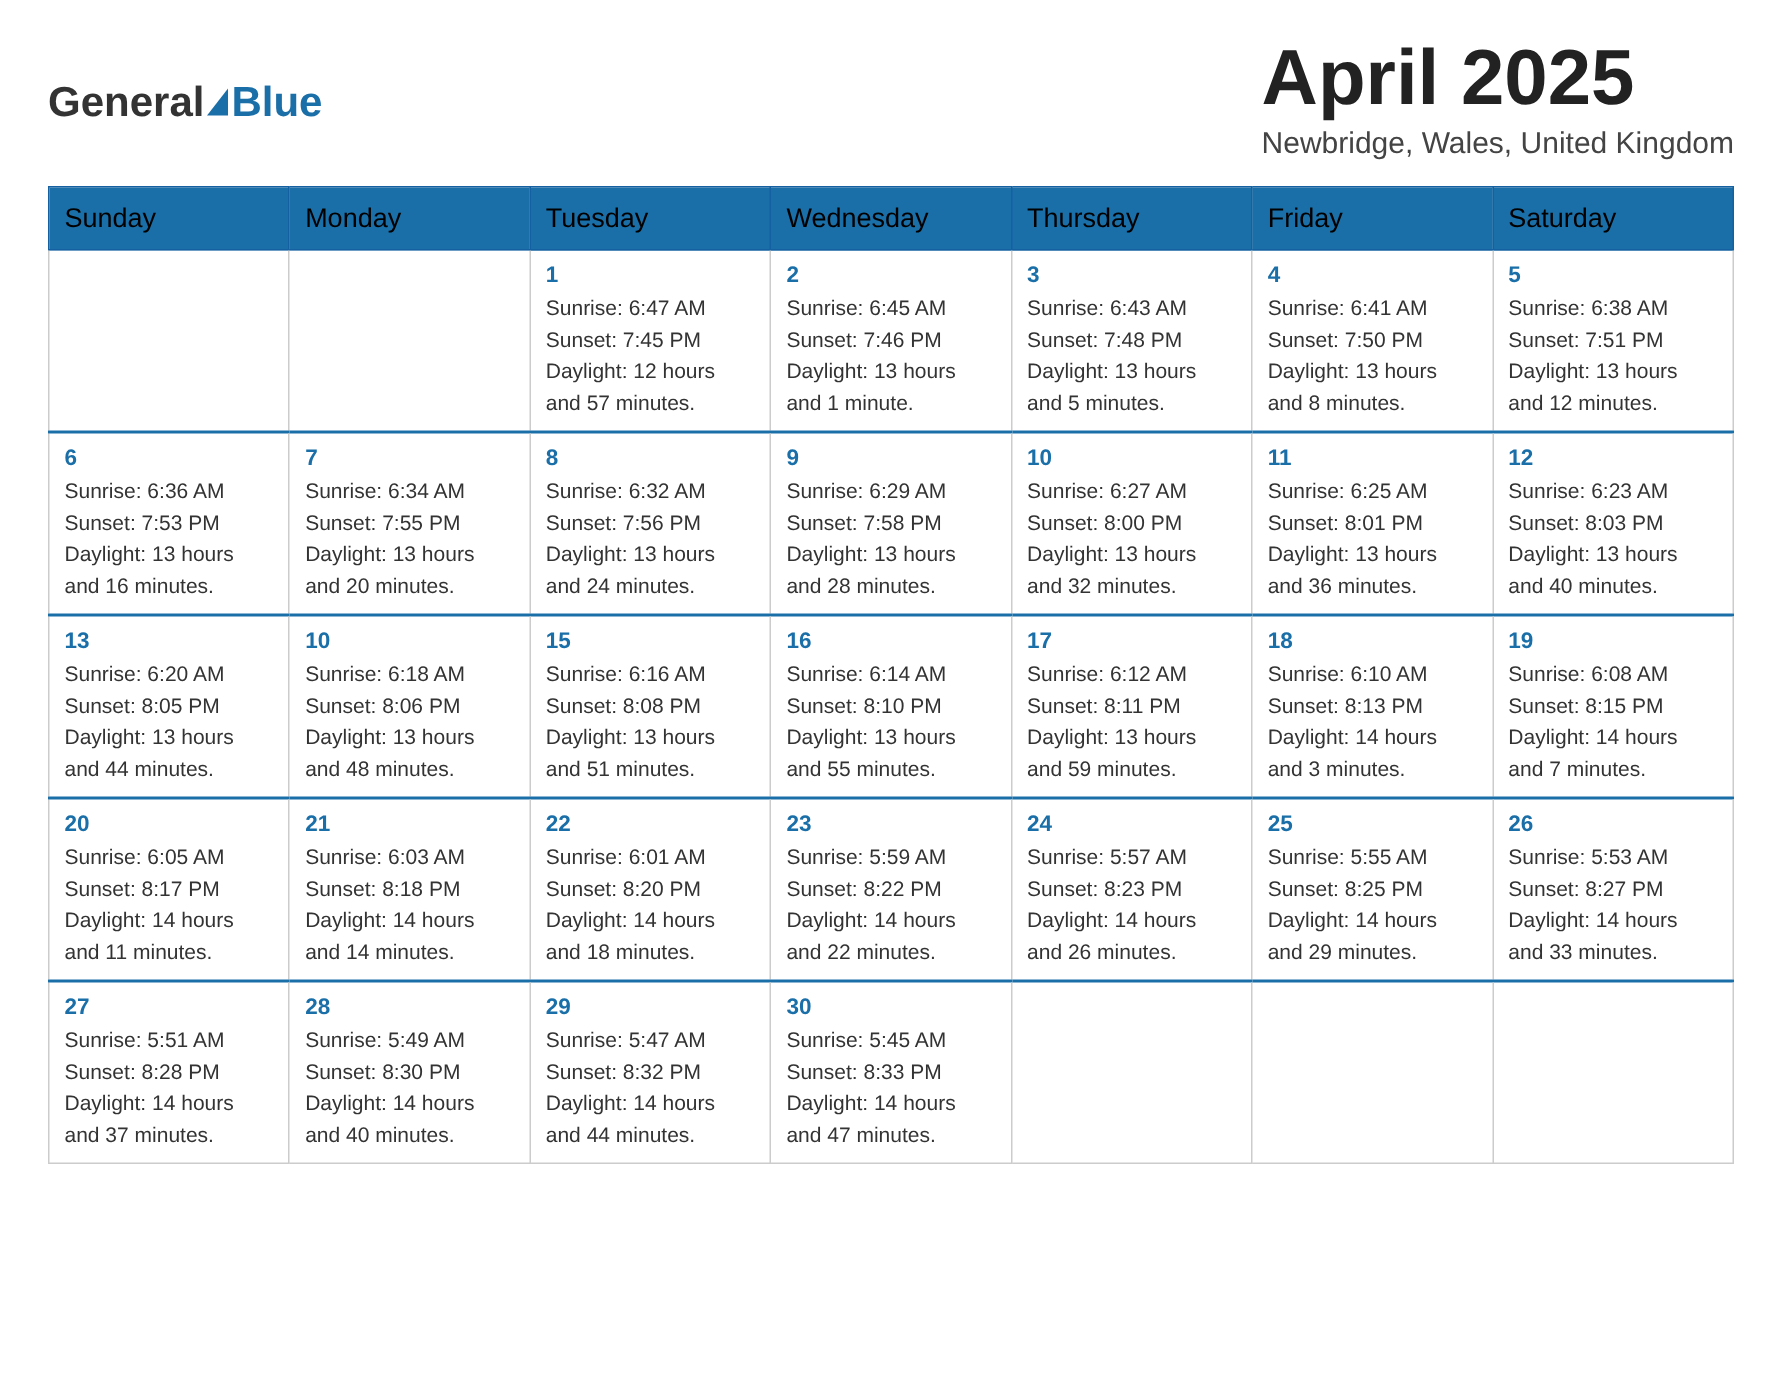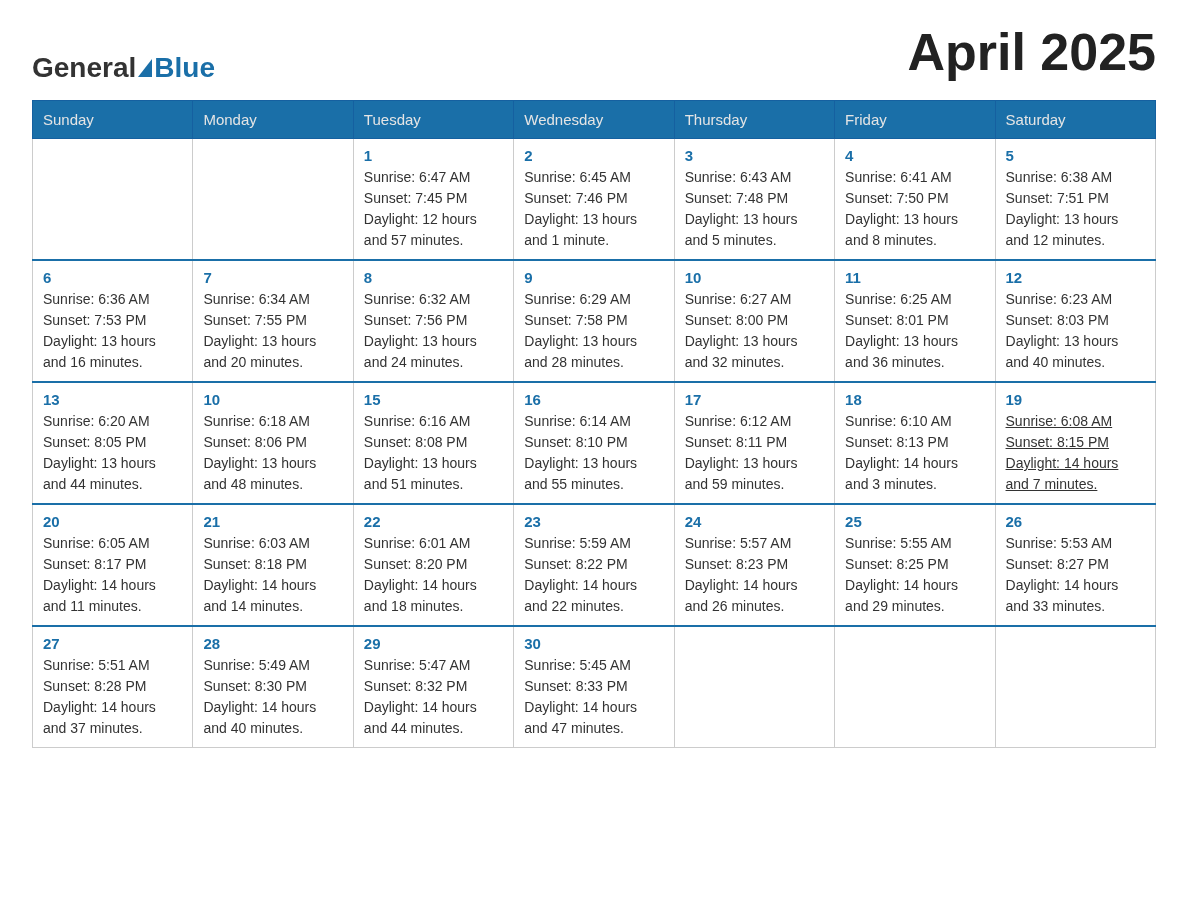--- a/index.html
+++ b/index.html
@@ -56,24 +56,24 @@
       color: #444;
       margin-top: 4px;
     }
     .calendar {
       width: 100%;
       border-collapse: collapse;
       border: 1px solid #aaa;
     }
     .calendar th {
       background-color: #1a6fa8;
-      color: #e5e5e5;
+      color: #000000;
       padding: 10px 10px;
       text-align: left;
-      font-size: 15px;
+      font-size: 18px;
       font-weight: normal;
       border: 1px solid #1560a0;
       margin-left: 44px;
     }
     .calendar td {
       vertical-align: top;
       padding: 8px 10px;
       border: 1px solid #ccc;
       width: 14.28%;
       min-height: 90px;
@@ -108,20 +108,21 @@
 <div class="header">
   <div class="logo">
     <div class="logo-text">
       <span class="logo-general">General</span>
       <span class="logo-triangle"></span>
       <span class="logo-blue">Blue</span>
     </div>
   </div>
   <div class="title-area">
     <div class="month-title">April 2025</div>
+    <div class="location">Newbridge, Wales, United Kingdom</div>
   </div>
 </div>
 
 <table class="calendar">
   <thead>
     <tr>
     <th>Sunday</th>
         <th>Monday</th>
         <th>Tuesday</th>
         <th>Wednesday</th>
@@ -259,21 +260,21 @@
         </td>
         <td>
           <span class="day-number">18</span>
           <div class="day-info" style="white-space: pre-line;">Sunrise: 6:10 AM
 Sunset: 8:13 PM
 Daylight: 14 hours
 and 3 minutes.</div>
         </td>
         <td>
           <span class="day-number">19</span>
-          <div class="day-info" style="white-space: pre-line; text-decoration: underline;">Sunrise: 6:08 AM
+          <div class="day-info" style="white-space: pre-line;">Sunrise: 6:08 AM
 Sunset: 8:15 PM
 Daylight: 14 hours
 and 7 minutes.</div>
         </td>
       </tr>
       <tr>
         <td>
           <span class="day-number">20</span>
           <div class="day-info" style="white-space: pre-line;">Sunrise: 6:05 AM
 Sunset: 8:17 PM

